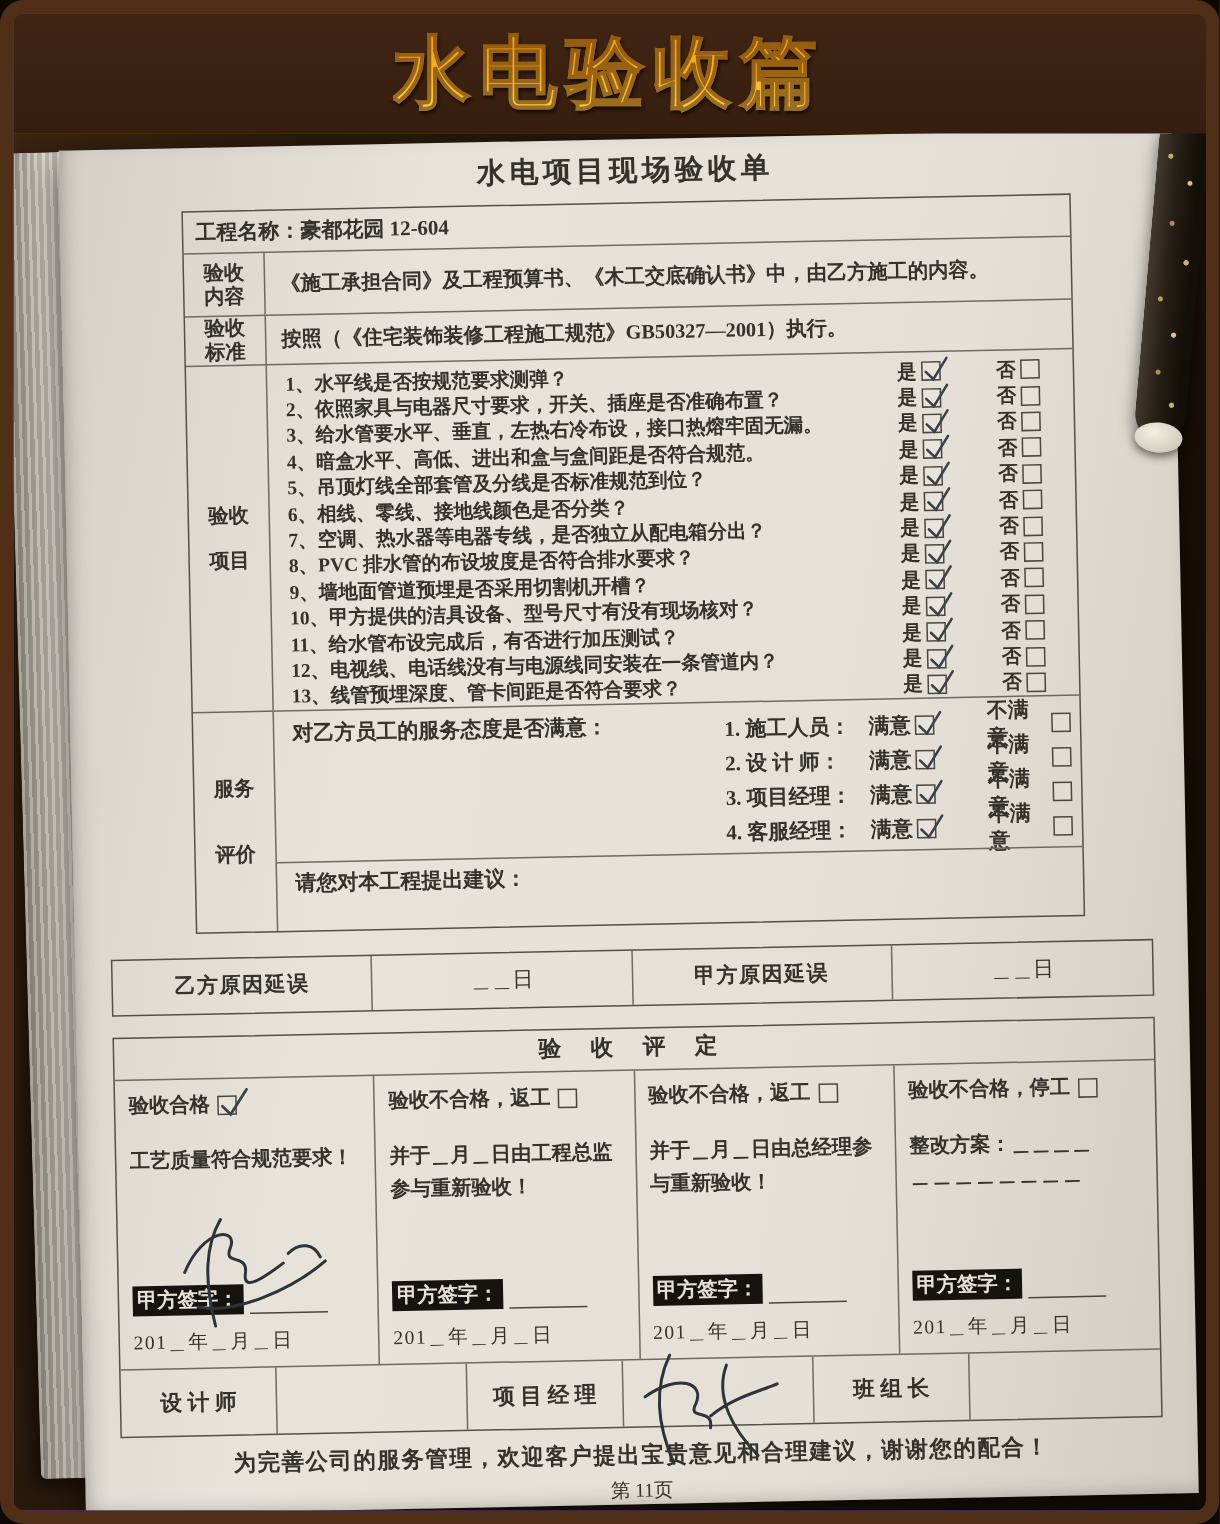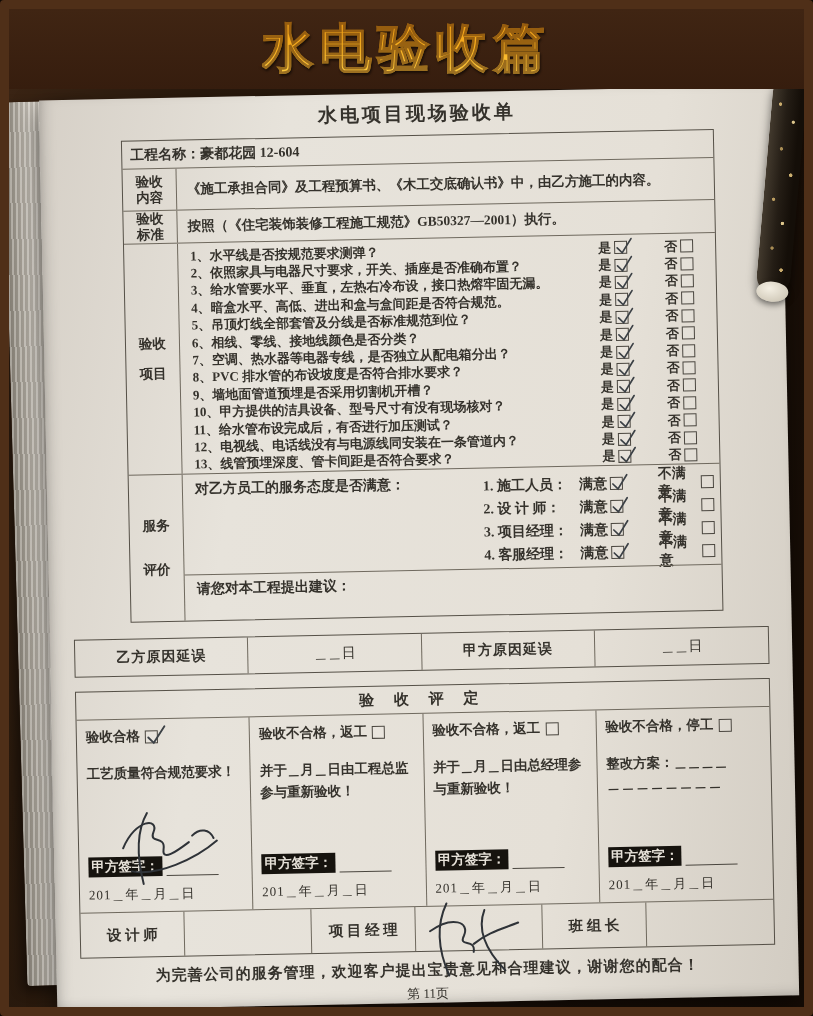--- a/index.html
+++ b/index.html
@@ -1,19 +1,19 @@
 <!DOCTYPE html>
 <html><head>
 <meta charset="utf-8">
 <style>
   * { box-sizing: border-box; margin: 0; padding: 0; }
   html,body { width:813px; height:1016px; background:#0e0803; font-family:"Liberation Serif","DejaVu Serif",serif; }
   .stage { position:relative; width:813px; height:1016px; overflow:hidden; }
   
-  .frame { position:absolute; inset:0; border:9px solid #4f2f18; border-radius:4px; box-shadow: inset 0 0 0 2px #6b4426; overflow:hidden; background:#6d28d9; }
+  .frame { position:absolute; inset:0; border:9px solid #4f2f18; border-radius:16px; box-shadow: inset 0 0 0 2px #6b4426; overflow:hidden; background:#6d28d9; }
   
   .banner { position:absolute; top:0; left:0; right:0; height:80px; background:linear-gradient(180deg,#402513,#361d0e); display:flex; align-items:center; justify-content:center; }
   .banner-title { font-family:"DejaVu Sans","Liberation Sans",sans-serif; font-weight:bold; font-size:52px; letter-spacing:6px;
     background:linear-gradient(180deg,#ef9b16 5%,#f7ae1f 45%,#ffd24a 95%);
     -webkit-background-clip:text; background-clip:text; color:transparent;
     -webkit-text-stroke:1px rgba(74,36,8,.55);
     filter:drop-shadow(1px 2px 1px rgba(0,0,0,.55)); }
   
   .photo { position:absolute; top:80px; left:0; right:0; bottom:0; background:linear-gradient(105deg,#3a2414 0%,#2a1a0d 18%,#20130a 55%,#150c05 100%); overflow:hidden; }
   

